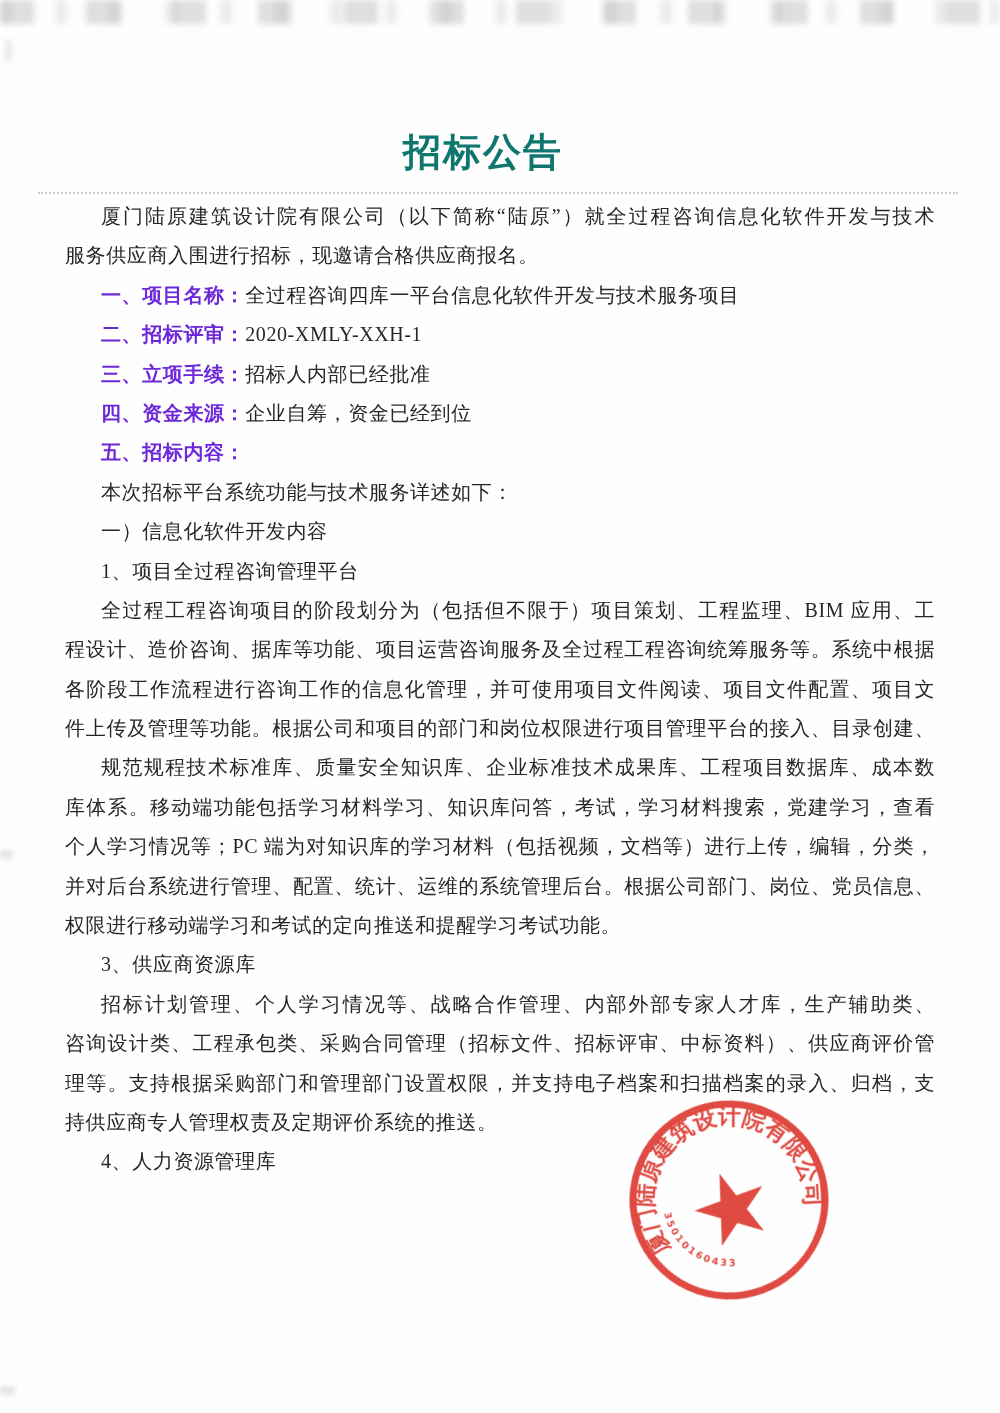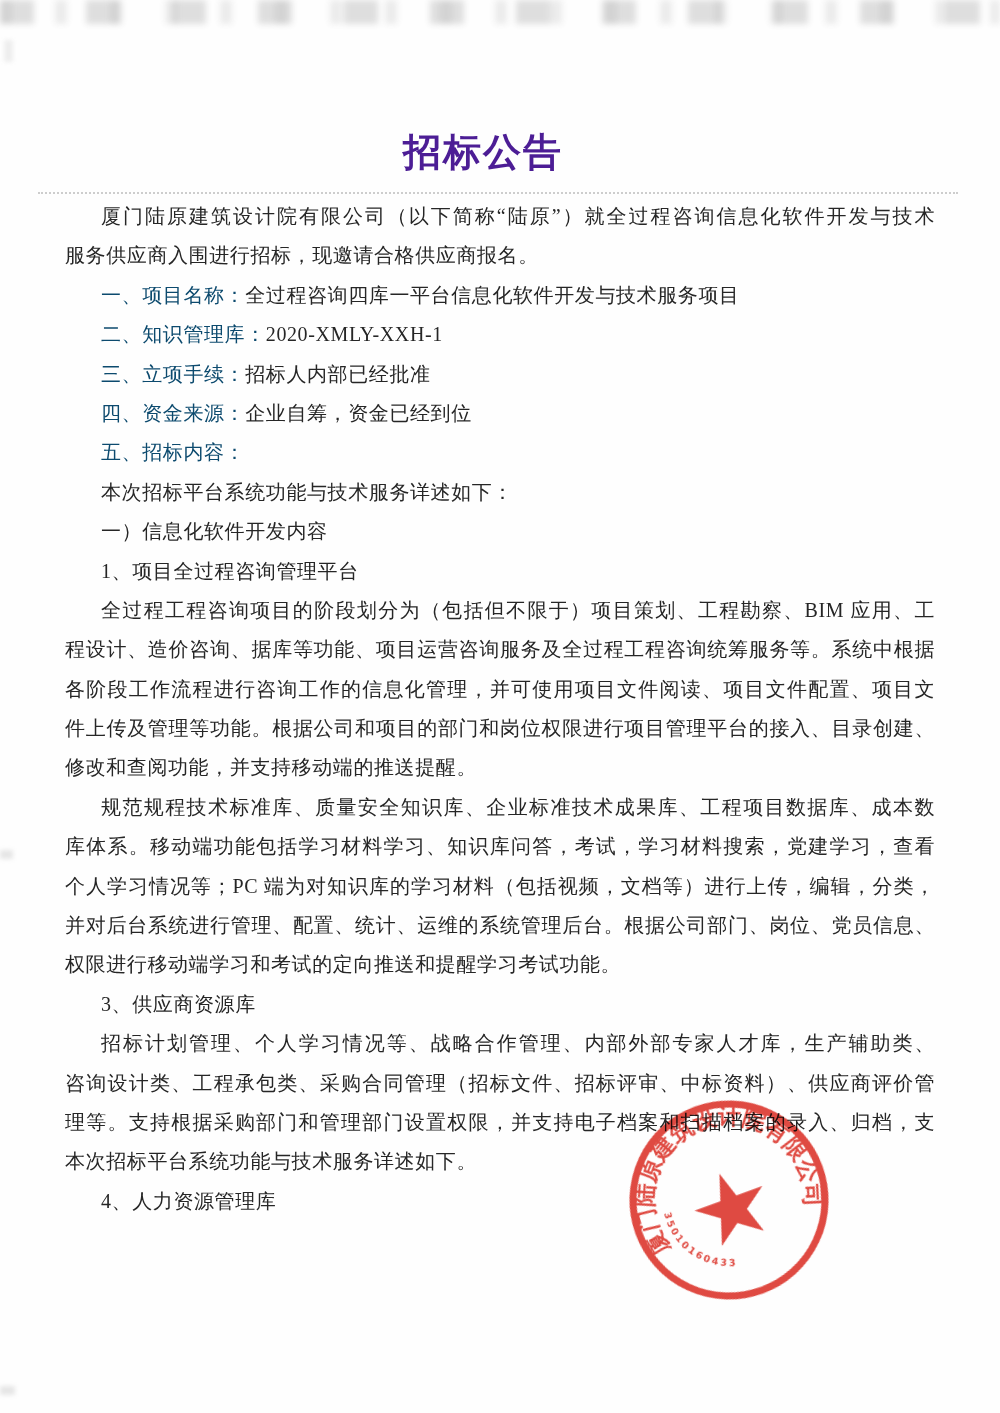--- a/index.html
+++ b/index.html
@@ -20,21 +20,21 @@
     opacity:.45;
   }
   .scan-mark{position:absolute;background:#c9c9c9;opacity:.45;filter:blur(2px);}
   .mark-a{left:0;top:850px;width:13px;height:9px;}
   .mark-b{left:0;top:1386px;width:15px;height:9px;}
   .mark-c{left:4px;top:40px;width:9px;height:22px;opacity:.3;}
 
   .doc-title{
     position:absolute;top:127px;left:0;width:966px;
     text-align:center;
-    font-size:38px;font-weight:bold;color:#4c1d95;
+    font-size:38px;font-weight:bold;color:#0f766e;
     letter-spacing:2px;
   }
   .sep{
     position:absolute;top:192px;left:38px;width:920px;height:0;
     border-top:2px dotted #bdbdbd;opacity:.75;
   }
   .lines{
     position:absolute;top:197px;left:65px;width:870px;
     color:#262626;font-size:20px;
   }
@@ -44,21 +44,21 @@
     white-space:nowrap;
     overflow:visible;
   }
   .line.fill{
     white-space:normal;
     text-align:justify;
     text-align-last:justify;
     -moz-text-align-last:justify;
   }
   .line.indent{padding-left:36px;}
-  .line b{font-weight:400;color:#0c4a6e;}
+  .line b{font-weight:700;color:#6d28d9;}
 
   
   .stamp{
     position:absolute;left:619px;top:1090px;width:220px;height:220px;
     transform:rotate(-20deg);
     mix-blend-mode:multiply;
     opacity:.88;
   }
   .stamp svg{filter:blur(.3px);}
   .seal-ring{stroke:#dc3127;}
@@ -77,42 +77,41 @@
   <div class="scan-mark mark-c"></div>
 
   <div class="doc-title">招标公告</div>
 
   <div class="sep"></div>
 
   <div class="lines">
       <div class="line indent fill">厦门陆原建筑设计院有限公司（以下简称“陆原”）就全过程咨询信息化软件开发与技术</div>
       <div class="line">服务供应商入围进行招标，现邀请合格供应商报名。</div>
       <div class="line indent"><b>一、项目名称：</b>全过程咨询四库一平台信息化软件开发与技术服务项目</div>
-      <div class="line indent"><b>二、知识管理库：</b>2020-XMLY-XXH-1</div>
+      <div class="line indent"><b>二、招标评审：</b>2020-XMLY-XXH-1</div>
       <div class="line indent"><b>三、立项手续：</b>招标人内部已经批准</div>
       <div class="line indent"><b>四、资金来源：</b>企业自筹，资金已经到位</div>
       <div class="line indent"><b>五、招标内容：</b></div>
       <div class="line indent">本次招标平台系统功能与技术服务详述如下：</div>
       <div class="line indent">一）信息化软件开发内容</div>
       <div class="line indent">1、项目全过程咨询管理平台</div>
-      <div class="line indent fill">全过程工程咨询项目的阶段划分为（包括但不限于）项目策划、工程勘察、BIM 应用、工</div>
+      <div class="line indent fill">全过程工程咨询项目的阶段划分为（包括但不限于）项目策划、工程监理、BIM 应用、工</div>
       <div class="line fill">程设计、造价咨询、据库等功能、项目运营咨询服务及全过程工程咨询统筹服务等。系统中根据</div>
       <div class="line fill">各阶段工作流程进行咨询工作的信息化管理，并可使用项目文件阅读、项目文件配置、项目文</div>
       <div class="line fill">件上传及管理等功能。根据公司和项目的部门和岗位权限进行项目管理平台的接入、目录创建、</div>
-      <div class="line">修改和查阅功能，并支持移动端的推送提醒。</div>
       <div class="line indent fill">规范规程技术标准库、质量安全知识库、企业标准技术成果库、工程项目数据库、成本数</div>
       <div class="line fill">库体系。移动端功能包括学习材料学习、知识库问答，考试，学习材料搜索，党建学习，查看</div>
       <div class="line fill">个人学习情况等；PC 端为对知识库的学习材料（包括视频，文档等）进行上传，编辑，分类，</div>
       <div class="line fill">并对后台系统进行管理、配置、统计、运维的系统管理后台。根据公司部门、岗位、党员信息、</div>
       <div class="line">权限进行移动端学习和考试的定向推送和提醒学习考试功能。</div>
       <div class="line indent">3、供应商资源库</div>
       <div class="line indent fill">招标计划管理、个人学习情况等、战略合作管理、内部外部专家人才库，生产辅助类、</div>
       <div class="line fill">咨询设计类、工程承包类、采购合同管理（招标文件、招标评审、中标资料）、供应商评价管</div>
       <div class="line fill">理等。支持根据采购部门和管理部门设置权限，并支持电子档案和扫描档案的录入、归档，支</div>
-      <div class="line">本次招标平台系统功能与技术服务详述如下。</div>
+      <div class="line">持供应商专人管理权责及定期评价系统的推送。</div>
       <div class="line indent">4、人力资源管理库</div>
     </div>
 
   <div class="stamp">
     <svg width="220" height="220" viewBox="0 0 220 220">
       <circle class="seal-ring" cx="110" cy="110" r="96" fill="none" stroke-width="7"></circle>
       <defs>
         <path id="sealTopArc" d="M 38.6,136 A 76 76 0 1 1 172.3,153.6" fill="none"></path>
         <path id="sealBottomArc" d="M 45,98.5 A 66 66 0 0 0 98.5,175" fill="none"></path>
       </defs>

